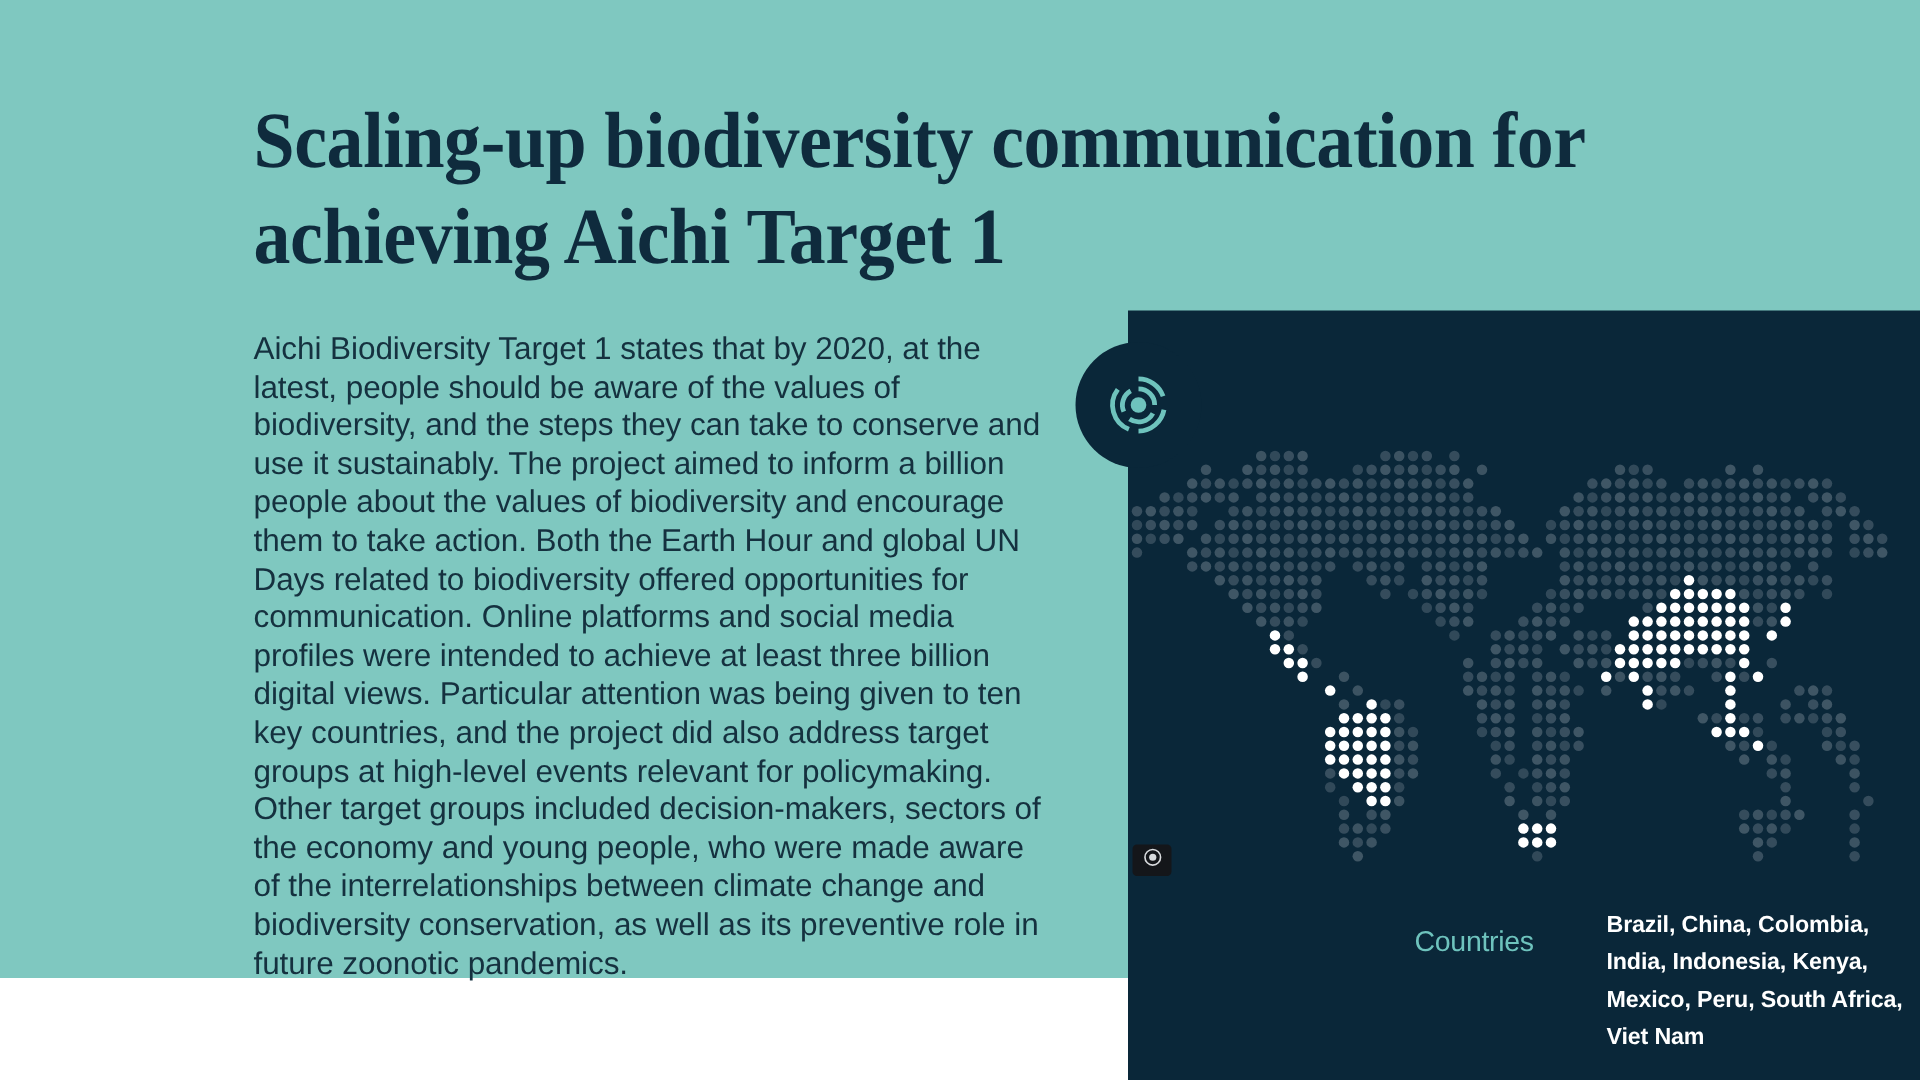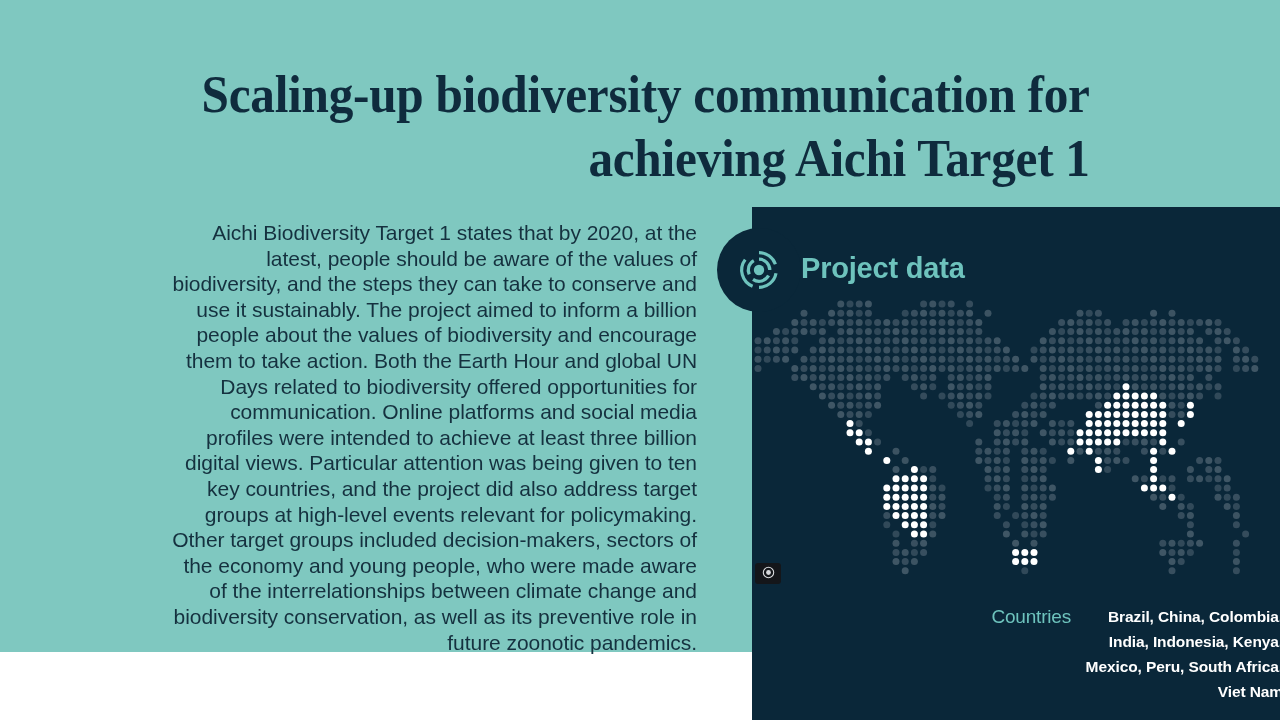--- a/index.html
+++ b/index.html
@@ -8,21 +8,20 @@
     height: 720px;
     overflow: hidden;
     background: #ffffff;
     font-family: "Liberation Sans", sans-serif;
   }
   #page {
     position: relative;
     width: 1032px;
     height: 720px;
     background: #ffffff;
-    text-align: right;
   }
   
   .hero-band {
     position: absolute;
     left: 0; top: 0;
     width: 1280px;
     height: 652px;
     background: #7fc8c0;
   }
   
@@ -118,20 +117,21 @@
     align-items: flex-start;
     margin-bottom: 22px;
   }
   .data-label {
     width: 128px;
     flex: 0 0 128px;
     font-size: 19px;
     color: #6ec3bd;
     line-height: 25px;
     letter-spacing: -0.2px;
+    margin-top: 12px;
   }
   .data-value {
     flex: 1 1 auto;
     font-size: 15.5px;
     font-weight: 700;
     color: #ffffff;
     line-height: 25px;
     letter-spacing: -0.1px;
     white-space: pre-line;
   }
@@ -161,21 +161,20 @@
         </g>
         <g stroke="#6ec3bd" stroke-width="3.2" fill="none" stroke-linecap="butt">
           <path d="M24 6.6 A17.4 17.4 0 0 1 40.4 18.2"></path>
           <path d="M41.0 27.2 A17.4 17.4 0 0 1 24 41.4"></path>
           <path d="M17.6 40.2 A17.4 17.4 0 0 1 10.2 13.6"></path>
         </g>
       </svg>
     </span>
   </div>
 
-  <div class="panel-heading">Project data</div>
 
   <div class="map-wrap">
     <svg id="dot-map" width="528" height="290" viewBox="0 0 528 290">
         <circle cx="88.8" cy="4" r="3.5" fill="#4a5f6e" opacity="0.785"></circle>
         <circle cx="98" cy="4" r="3.5" fill="#4a5f6e" opacity="0.62"></circle>
         <circle cx="107.19999999999999" cy="4" r="3.5" fill="#4a5f6e" opacity="0.73"></circle>
         <circle cx="116.39999999999999" cy="4" r="3.5" fill="#4a5f6e" opacity="0.84"></circle>
         <circle cx="171.6" cy="4" r="3.5" fill="#4a5f6e" opacity="0.675"></circle>
         <circle cx="180.79999999999998" cy="4" r="3.5" fill="#4a5f6e" opacity="0.785"></circle>
         <circle cx="190" cy="4" r="3.5" fill="#4a5f6e" opacity="0.62"></circle>

